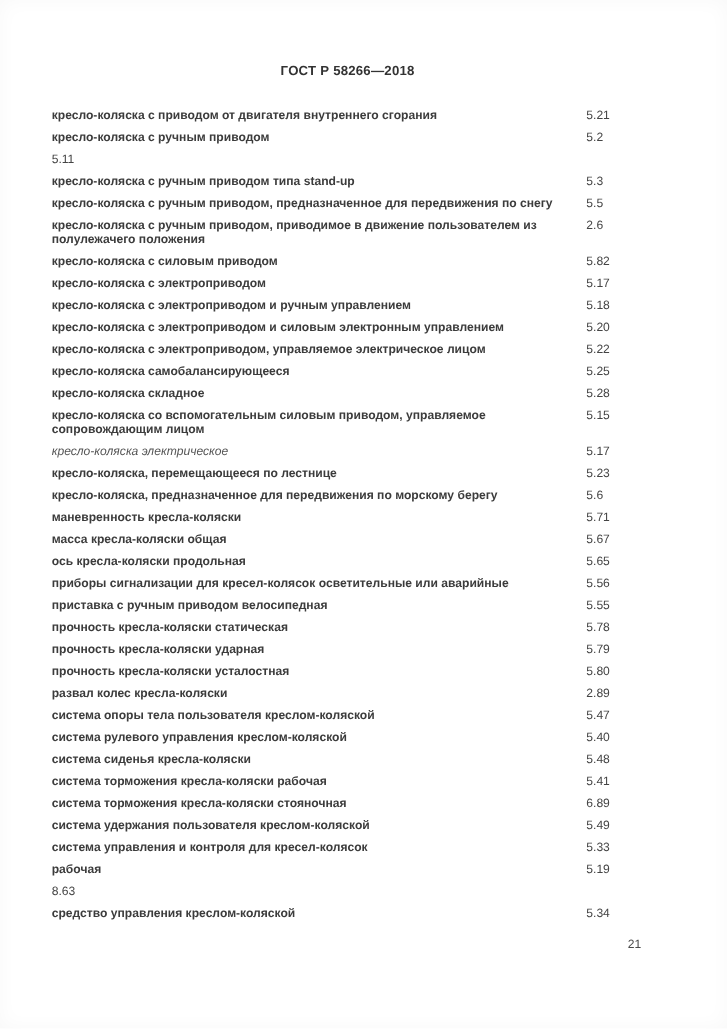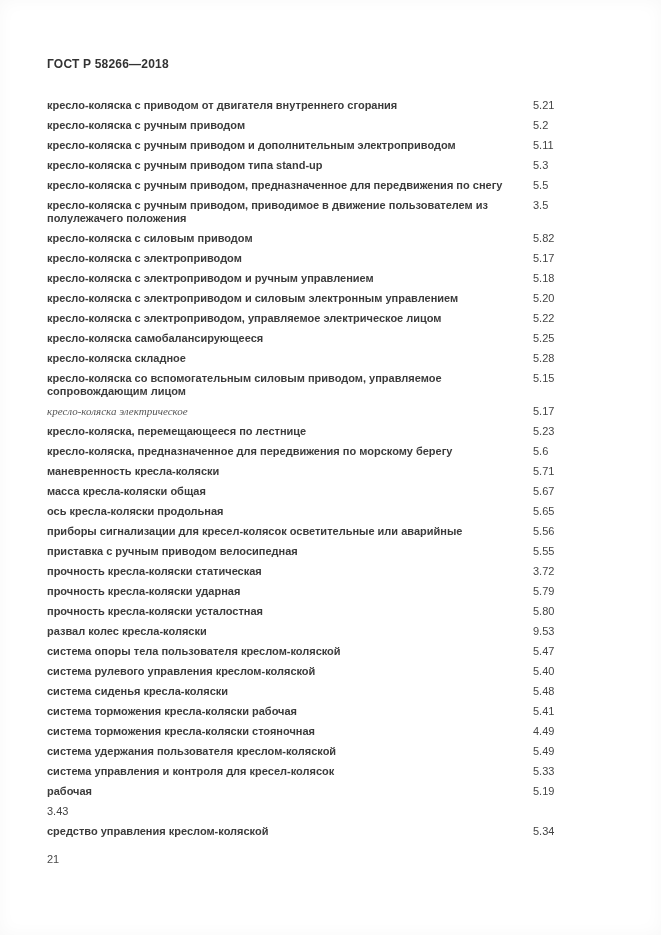--- a/index.html
+++ b/index.html
@@ -13,21 +13,21 @@
     height: 935px;
     background: #ffffff;
     box-shadow: inset 0 0 18px rgba(0,0,0,0.03);
     font-family: "Liberation Sans", sans-serif;
     color: #3c3c3c;
     overflow: hidden;
     box-sizing: border-box;
   }
   .doc-header {
     padding: 57px 76px 0 47px;
-    text-align: left;
+    text-align: center;
     font-size: 12px;
     font-weight: bold;
     color: #333333;
     letter-spacing: 0.2px;
   }
   .index-list {
     padding: 28px 40px 0 47px;
   }
   .index-row {
     display: flex;
@@ -41,32 +41,31 @@
     line-height: 13px;
     font-weight: bold;
     color: #3c3c3c;
     padding-right: 18px;
     box-sizing: border-box;
   }
   .index-row.italic .index-term {
     font-weight: normal;
     font-style: italic;
     color: #555555;
-    font-family: Liberation Serif, serif;
   }
   .index-ref {
     font-size: 11px;
     line-height: 13px;
     font-weight: normal;
     color: #444444;
     white-space: nowrap;
   }
   .page-footer {
     padding: 8px 78px 0 47px;
-    text-align: left;
+    text-align: right;
     font-size: 11px;
     color: #4a4a4a;
   }
 </style>
 </head>
 <body>
 
 <div class="page">
 
   <div class="doc-header">
@@ -78,37 +77,36 @@
       <div class="index-term">кресло-коляска с приводом от двигателя внутреннего сгорания</div>
       <div class="index-ref">5.21</div>
     </div>
 
     <div class="index-row">
       <div class="index-term">кресло-коляска с ручным приводом</div>
       <div class="index-ref">5.2</div>
     </div>
 
     <div class="index-row">
-      <div class="index-term">кресло-коляска с ручным приводом и дополнительным электроприводом</div>
       <div class="index-ref">5.11</div>
     </div>
 
     <div class="index-row">
       <div class="index-term">кресло-коляска с ручным приводом типа stand-up</div>
       <div class="index-ref">5.3</div>
     </div>
 
     <div class="index-row">
       <div class="index-term">кресло-коляска с ручным приводом, предназначенное для передвижения по снегу</div>
       <div class="index-ref">5.5</div>
     </div>
 
     <div class="index-row">
       <div class="index-term">кресло-коляска с ручным приводом, приводимое в движение пользователем из полулежачего положения</div>
-      <div class="index-ref">3.5</div>
+      <div class="index-ref">2.6</div>
     </div>
 
     <div class="index-row">
       <div class="index-term">кресло-коляска с силовым приводом</div>
       <div class="index-ref">5.82</div>
     </div>
 
     <div class="index-row">
       <div class="index-term">кресло-коляска с электроприводом</div>
       <div class="index-ref">5.17</div>
@@ -179,36 +177,36 @@
       <div class="index-ref">5.56</div>
     </div>
 
     <div class="index-row">
       <div class="index-term">приставка с ручным приводом велосипедная</div>
       <div class="index-ref">5.55</div>
     </div>
 
     <div class="index-row">
       <div class="index-term">прочность кресла-коляски статическая</div>
-      <div class="index-ref">3.72</div>
+      <div class="index-ref">5.78</div>
     </div>
 
     <div class="index-row">
       <div class="index-term">прочность кресла-коляски ударная</div>
       <div class="index-ref">5.79</div>
     </div>
 
     <div class="index-row">
       <div class="index-term">прочность кресла-коляски усталостная</div>
       <div class="index-ref">5.80</div>
     </div>
 
     <div class="index-row">
       <div class="index-term">развал колес кресла-коляски</div>
-      <div class="index-ref">9.53</div>
+      <div class="index-ref">2.89</div>
     </div>
 
     <div class="index-row">
       <div class="index-term">система опоры тела пользователя креслом-коляской</div>
       <div class="index-ref">5.47</div>
     </div>
 
     <div class="index-row">
       <div class="index-term">система рулевого управления креслом-коляской</div>
       <div class="index-ref">5.40</div>
@@ -219,40 +217,40 @@
       <div class="index-ref">5.48</div>
     </div>
 
     <div class="index-row">
       <div class="index-term">система торможения кресла-коляски рабочая</div>
       <div class="index-ref">5.41</div>
     </div>
 
     <div class="index-row">
       <div class="index-term">система торможения кресла-коляски стояночная</div>
-      <div class="index-ref">4.49</div>
+      <div class="index-ref">6.89</div>
     </div>
 
     <div class="index-row">
       <div class="index-term">система удержания пользователя креслом-коляской</div>
       <div class="index-ref">5.49</div>
     </div>
 
     <div class="index-row">
       <div class="index-term">система управления и контроля для кресел-колясок</div>
       <div class="index-ref">5.33</div>
     </div>
 
     <div class="index-row">
       <div class="index-term">рабочая</div>
       <div class="index-ref">5.19</div>
     </div>
 
     <div class="index-row">
-      <div class="index-ref">3.43</div>
+      <div class="index-ref">8.63</div>
     </div>
 
     <div class="index-row">
       <div class="index-term">средство управления креслом-коляской</div>
       <div class="index-ref">5.34</div>
     </div>
   </div>
 
   <div class="page-footer">
     <span>21</span>

